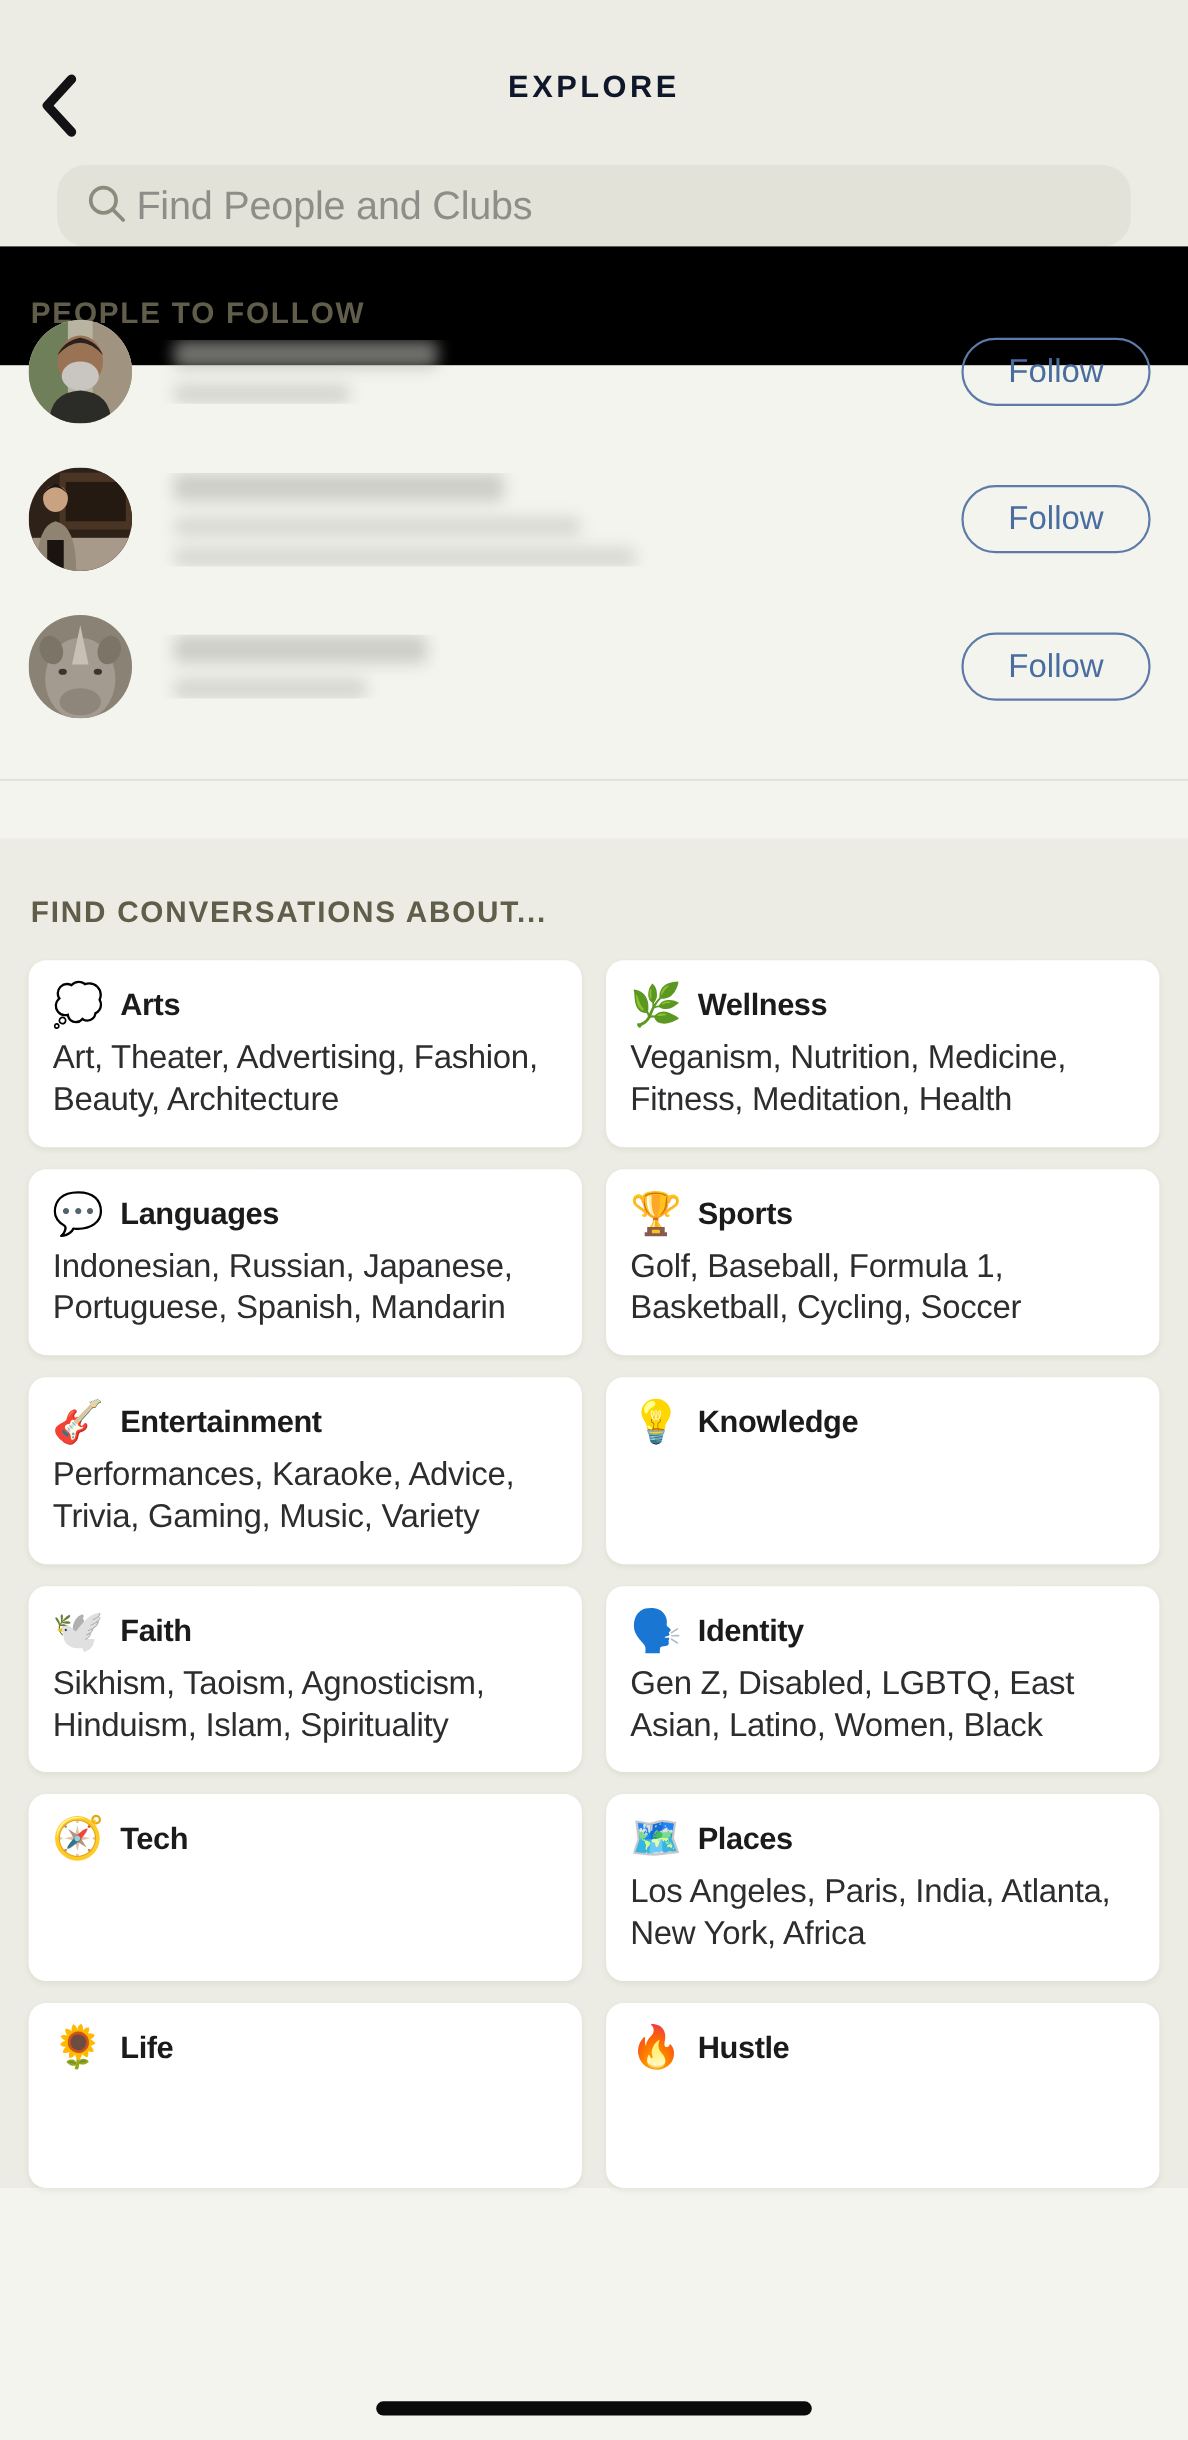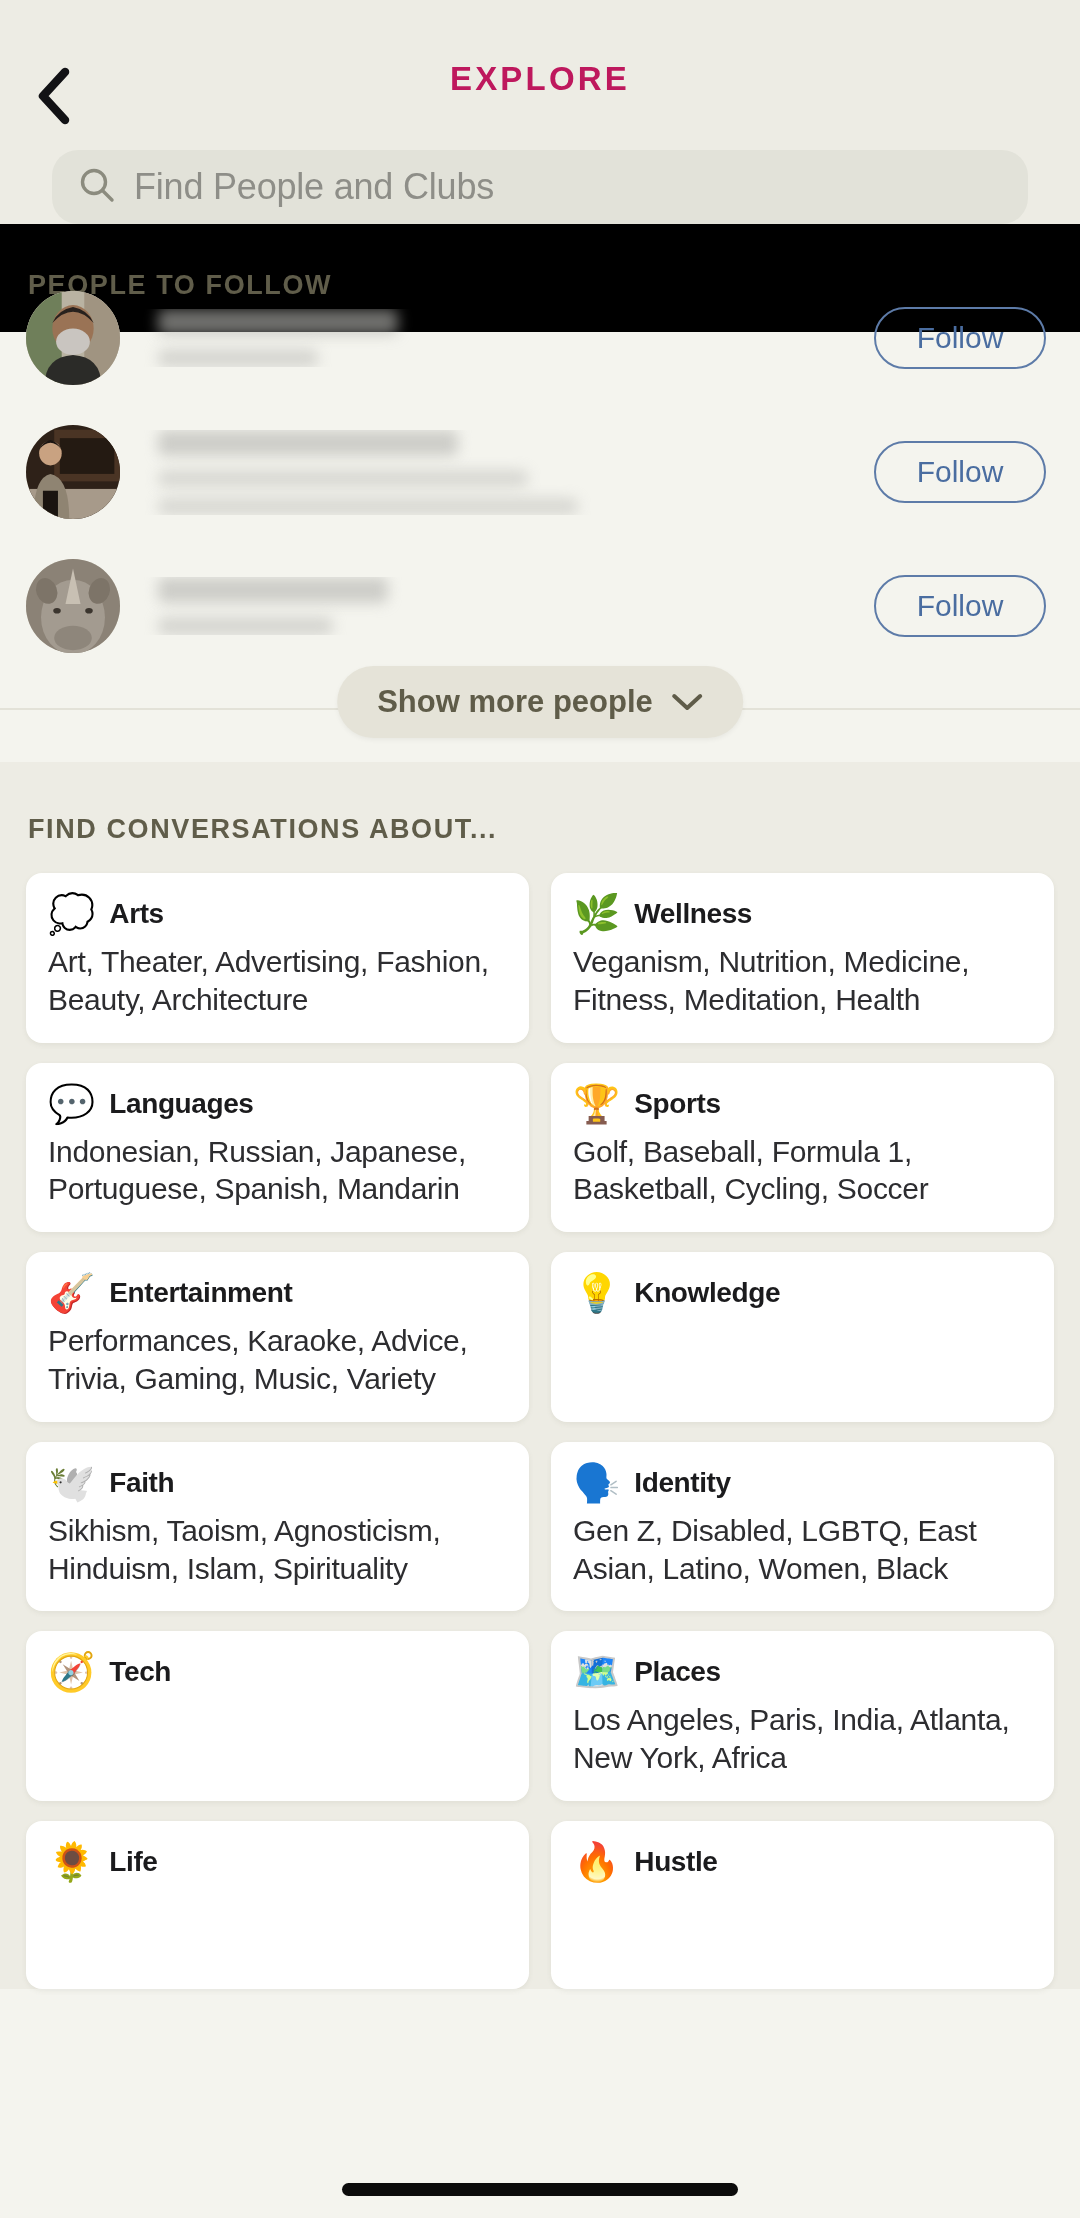--- a/index.html
+++ b/index.html
@@ -31,35 +31,35 @@
     width:54px;
     height:64px;
     display:flex;
     align-items:center;
     justify-content:center;
   }
   .back-btn svg { display:block; }
   .nav-title {
     width:100%;
     text-align:center;
-    font-size:33px;
+    font-size:28px;
     font-weight:700;
     letter-spacing:3.2px;
-    color:#be185d;
+    color:#0f172a;
     padding-top:8px;
   }
   .search-wrap { padding:0 52px; }
   .search-field {
     background:#e2e2d9;
     border-radius:26px;
     height:74px;
     display:flex;
     align-items:center;
     padding:0 26px;
-    gap:18px;
+    gap:8px;
   }
   .search-icon { flex:0 0 auto; display:block; }
   .search-placeholder {
     font-size:36px;
     color:#8e8e88;
     letter-spacing:-0.2px;
   }
 
   
   .section-title {
@@ -304,28 +304,20 @@
     <div class="person-info">
       <div class="blur-name" style="width:230px"></div>
       <div class="blur-handle" style="width:175px"></div>
     </div>
     <div class="follow-btn">Follow</div>
   </div>
 </div>
 
 <div class="show-more-zone">
   <div class="divider"></div>
-  <div class="show-more-btn">
-    <span>Show more people</span>
-    <span class="chev-down">
-      <svg width="32" height="20" viewBox="0 0 32 20">
-        <path d="M3 4 L16 16 L29 4" stroke="#5f5c49" stroke-width="4" fill="none" stroke-linecap="round" stroke-linejoin="round"></path>
-      </svg>
-    </span>
-  </div>
 </div>
 
 <div class="conv-section">
   <div class="conv-title">
     <span class="section-title">FIND CONVERSATIONS ABOUT...</span>
   </div>
 
   <div class="cards-grid">
 
     <div class="cat-card">

